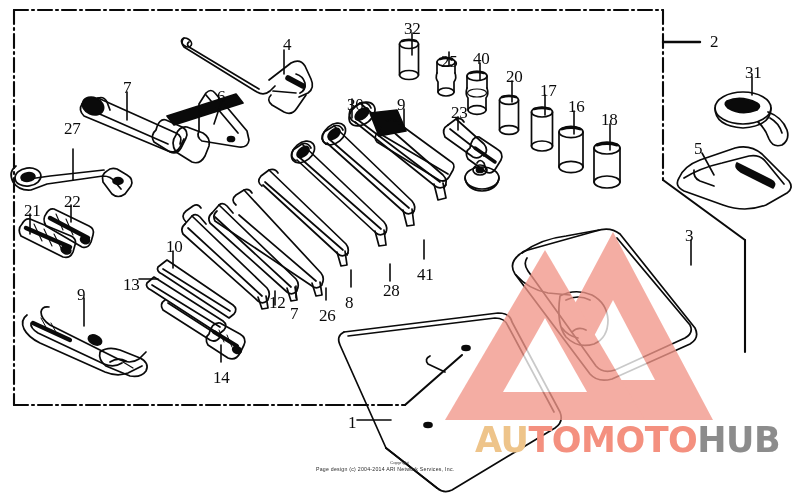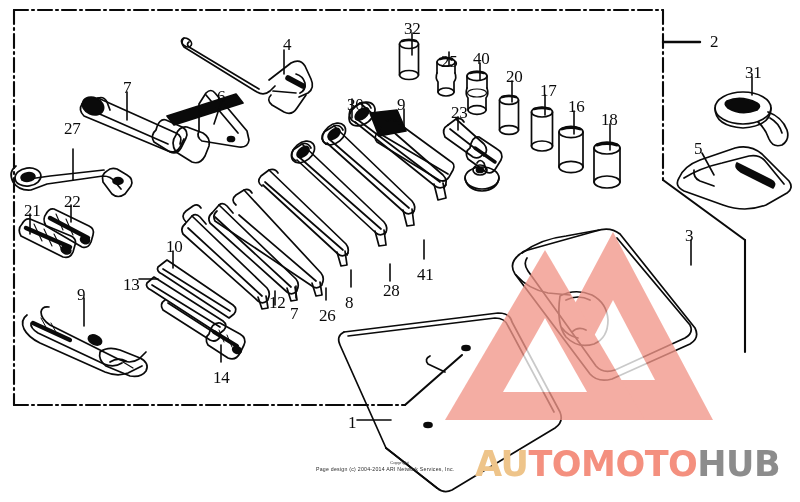--- a/index.html
+++ b/index.html
@@ -25,21 +25,20 @@
     position:absolute;left:0;top:0;width:800px;height:502px;
     pointer-events:none;
   }
   .wm-text{
     position:absolute;
     font-family:"DejaVu Sans",sans-serif;
     font-weight:bold;
     font-size:35px;
     letter-spacing:-0.5px;
     white-space:nowrap;
-    margin-top:24px;
   }
   #footer{
     position:absolute;
     left:316px;top:466px;
     font-family:"Liberation Sans",sans-serif;
     font-size:5.2px;
     color:#2a2a2a;
     white-space:nowrap;
     letter-spacing:0.25px;
   }

